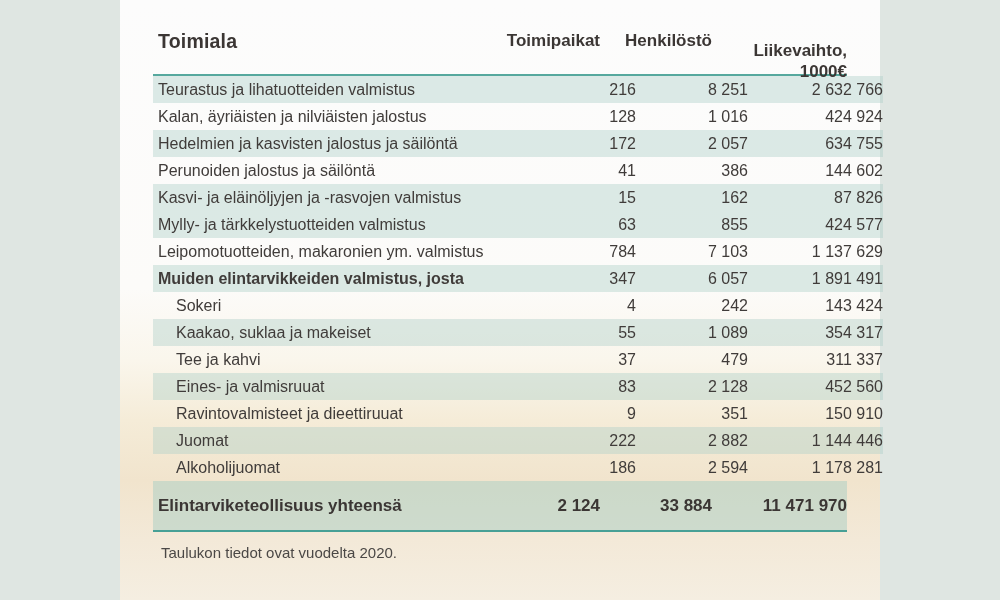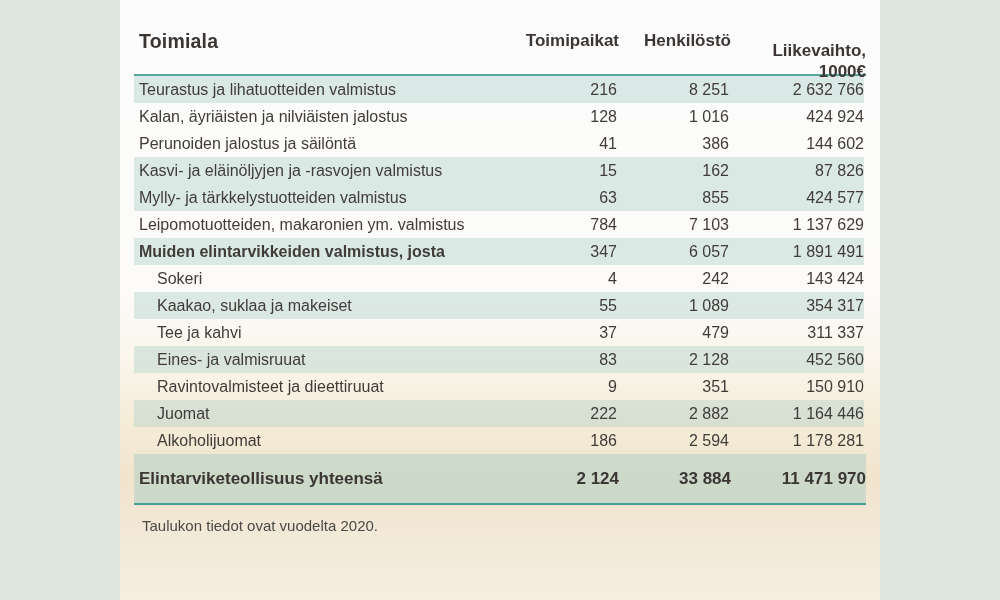--- a/index.html
+++ b/index.html
@@ -9,21 +9,21 @@
   .viewport {
     position:relative; width:1000px; height:600px;
     background:#dfe6e2; overflow:hidden;
   }
 
   .panel {
     position:absolute; left:120px; top:0; width:760px; height:600px;
     background:linear-gradient(180deg,
       #fcfcfc 0%, #fcfbf9 48%, #faf6ec 60%,
       #f5ecd8 70%, #f1e4cd 80%, #f3e9d8 90%, #f5eee1 100%);
-    padding:0 14px;
+    padding:0 33px;
   }
 
   .hdr {
     display:grid; grid-template-columns:1fr 120px 112px 135px;
     align-items:center; height:76px; border-bottom:2px solid #56a89e;
     color:#3b3634; font-weight:700;
   }
   .hdr .title { font-size:19.5px; padding-left:5px; letter-spacing:0.2px; }
   .hdr .th-num { font-size:17px; text-align:right; white-space:nowrap; }
   .hdr .th-wrap { white-space:pre-line; line-height:1.25;margin-top:40px; }
@@ -73,20 +73,26 @@
           <div class="cell label">Teurastus ja lihatuotteiden valmistus</div>
           <div class="cell num">216</div>
           <div class="cell num">8 251</div>
           <div class="cell num">2 632 766</div>
         </div>
         <div class="row">
           <div class="cell label">Kalan, äyriäisten ja nilviäisten jalostus</div>
           <div class="cell num">128</div>
           <div class="cell num">1 016</div>
           <div class="cell num">424 924</div>
+        </div>
+        <div class="row shade">
+          <div class="cell label">Hedelmien ja kasvisten jalostus ja säilöntä</div>
+          <div class="cell num">172</div>
+          <div class="cell num">2 057</div>
+          <div class="cell num">634 755</div>
         </div>
         <div class="row">
           <div class="cell label">Perunoiden jalostus ja säilöntä</div>
           <div class="cell num">41</div>
           <div class="cell num">386</div>
           <div class="cell num">144 602</div>
         </div>
         <div class="row shade">
           <div class="cell label">Kasvi- ja eläinöljyjen ja -rasvojen valmistus</div>
           <div class="cell num">15</div>
@@ -138,21 +144,21 @@
         <div class="row indent">
           <div class="cell label">Ravintovalmisteet ja dieettiruuat</div>
           <div class="cell num">9</div>
           <div class="cell num">351</div>
           <div class="cell num">150 910</div>
         </div>
         <div class="row shade indent">
           <div class="cell label">Juomat</div>
           <div class="cell num">222</div>
           <div class="cell num">2 882</div>
-          <div class="cell num">1 164 446</div>
+          <div class="cell num">1 144 446</div>
         </div>
         <div class="row indent">
           <div class="cell label">Alkoholijuomat</div>
           <div class="cell num">186</div>
           <div class="cell num">2 594</div>
           <div class="cell num">1 178 281</div>
         </div>
       </div>
 
     <div class="total">

